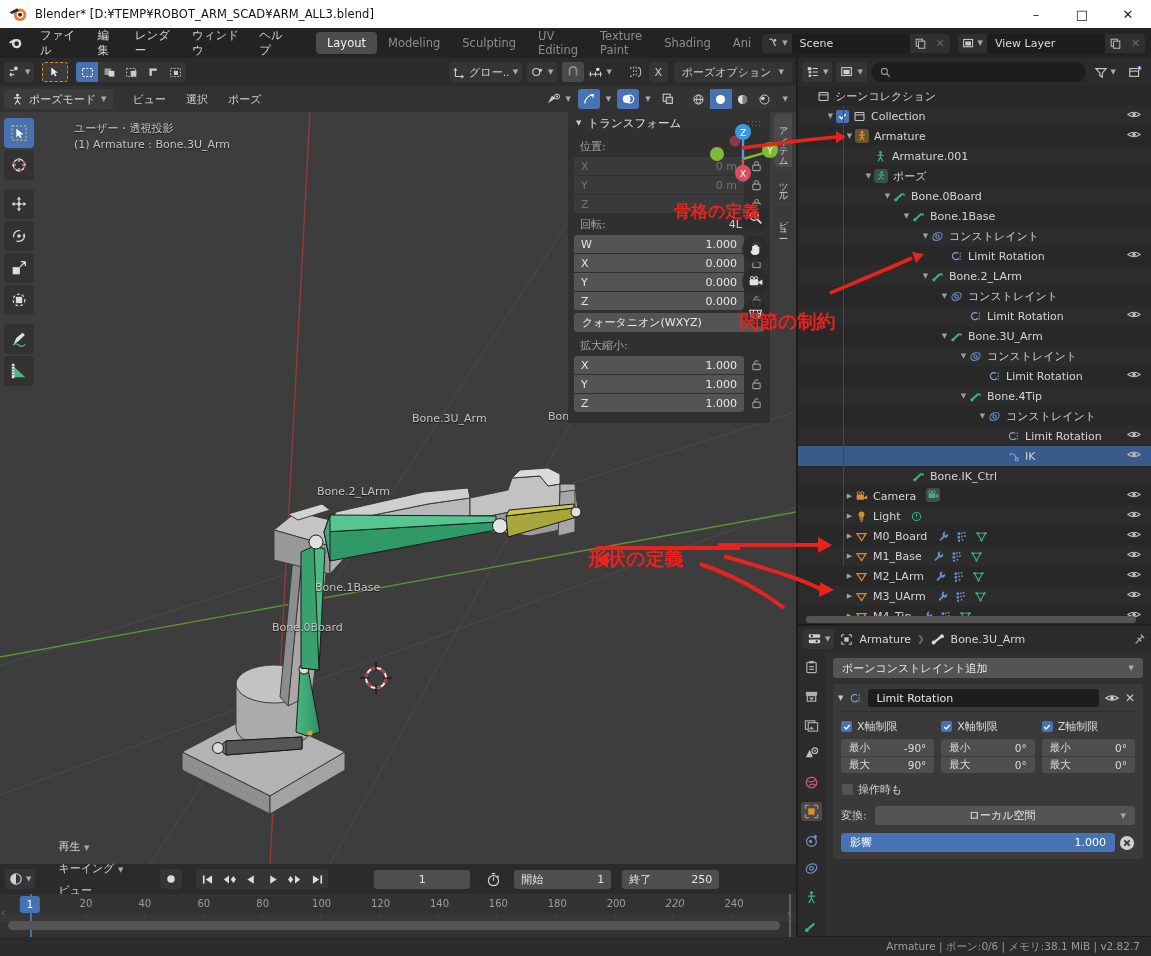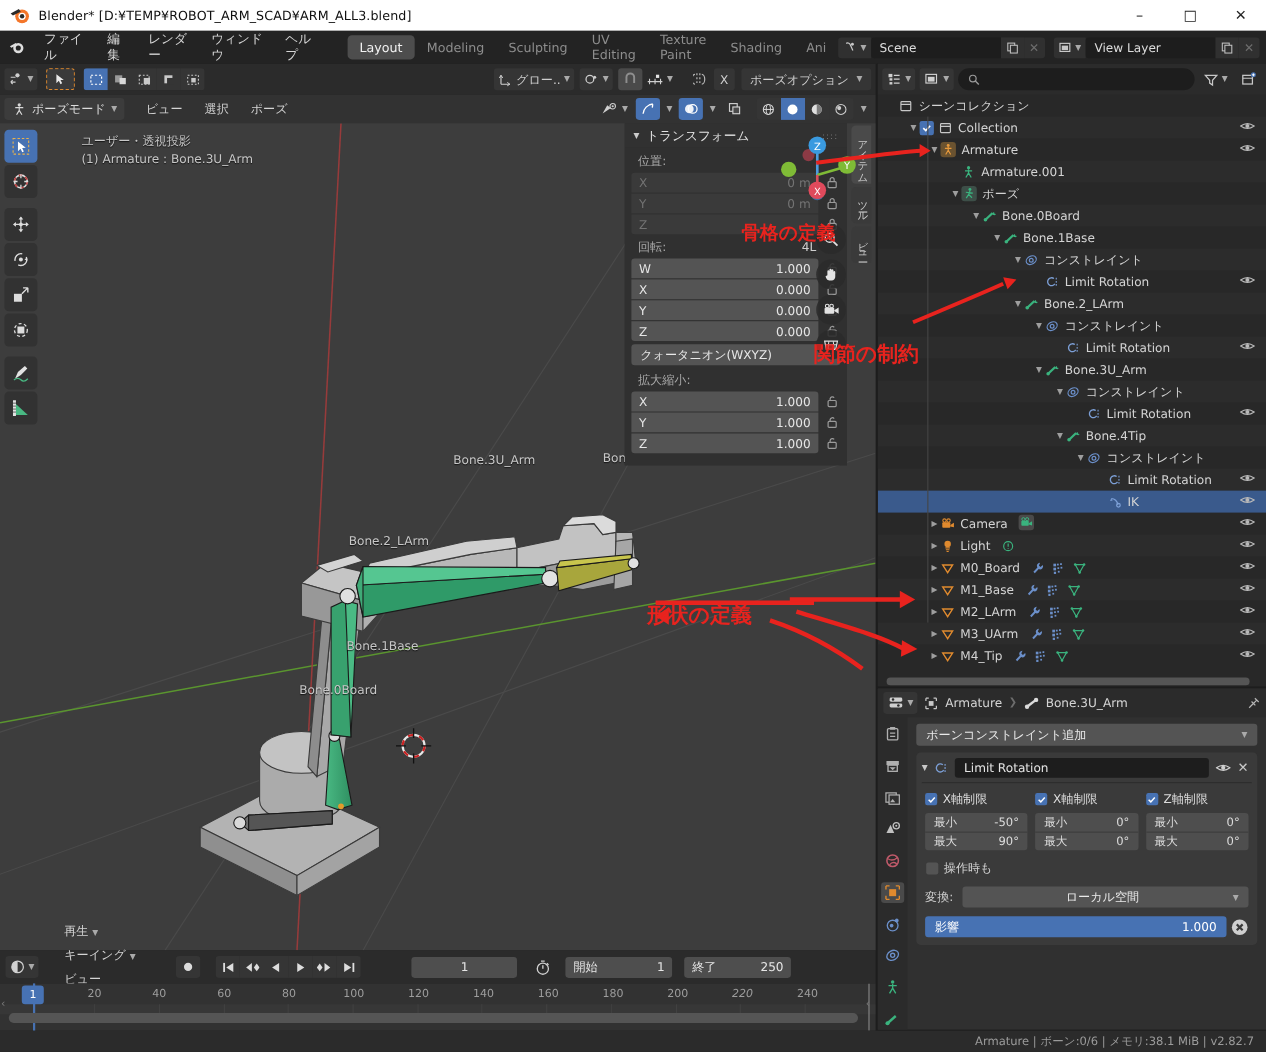--- a/index.html
+++ b/index.html
@@ -1215,20 +1215,32 @@
             </svg>
           </span>
           <span>IK</span>
           <span class="eye">
             <svg width="14" height="11" viewBox="0 0 16 12">
               <path d="M1 6 q7 -5 14 0 q-7 5 -14 0z" fill="none" stroke="#b9b9b9" stroke-width="1.2"></path>
               <circle cx="8" cy="6" r="2.1" fill="#b9b9b9"></circle>
             </svg>
           </span>
         </div>
+        <div class="olrow alt">
+          <div style="width:103px"></div>
+          <span class="tri"></span>
+          <span style="display:inline-flex;margin-right:5px;">
+            <svg width="13" height="13" viewBox="0 0 16 16">
+              <path d="M3.5 12 L11.5 4.5" stroke="#3ab37e" stroke-width="2.6"></path>
+              <circle cx="3.5" cy="12" r="2" fill="#3ab37e"></circle>
+              <path d="M11.5 4.5 l1.6 -1.2 l0.6 2 l1.8 0.4 l-1.6 1.4 l-2.4 -0.8z" fill="#3ab37e"></path>
+            </svg>
+          </span>
+          <span>Bone.IK_Ctrl</span>
+        </div>
         <div class="olrow">
           <div style="width:46px"></div>
           <span class="tri">▶</span>
           <span style="display:inline-flex;margin-right:5px;">
             <svg width="13" height="13" viewBox="0 0 16 16">
               <rect x="2" y="6" width="9" height="6" rx="1" fill="#e08a2e"></rect>
               <path d="M11 9 L15 6.5 L15 11.5 L11 10.5 Z" fill="#e08a2e"></path>
               <circle cx="4.5" cy="4" r="1.9" fill="none" stroke="#e08a2e" stroke-width="1.2"></circle>
               <circle cx="9" cy="4" r="1.9" fill="none" stroke="#e08a2e" stroke-width="1.2"></circle>
             </svg>
@@ -1618,21 +1630,21 @@
                 <div class="cbox">
                   <svg width="8" height="8" viewBox="0 0 10 10">
                     <path d="M1.5 5 L4 7.5 L8.5 2.5" stroke="#fff" stroke-width="1.7" fill="none"></path>
                   </svg>
                 </div>
                 <span style="color:#dcdcdc;">X軸制限</span>
               </div>
               <div class="minmax" style="margin-top:5px;">
                 <div class="mm">
                   <span>最小</span>
-                  <span>-50°</span>
+                  <span>-90°</span>
                 </div>
                 <div class="mm">
                   <span>最大</span>
                   <span>90°</span>
                 </div>
               </div>
             </div>
             <div style="flex: 1 1 0%;">
               <div class="cbox-row">
                 <div class="cbox">

